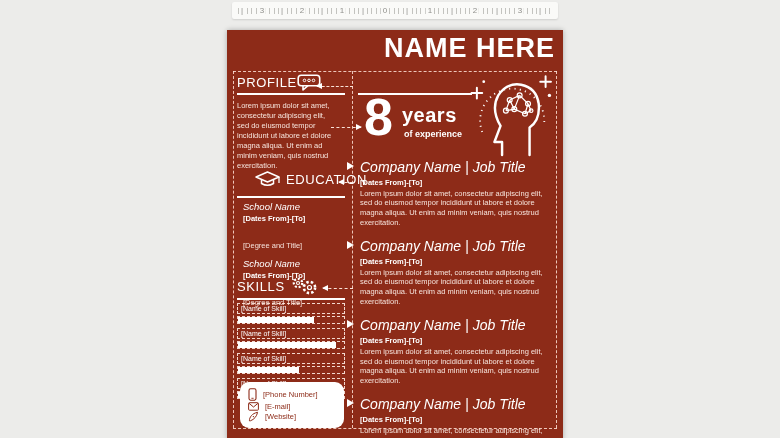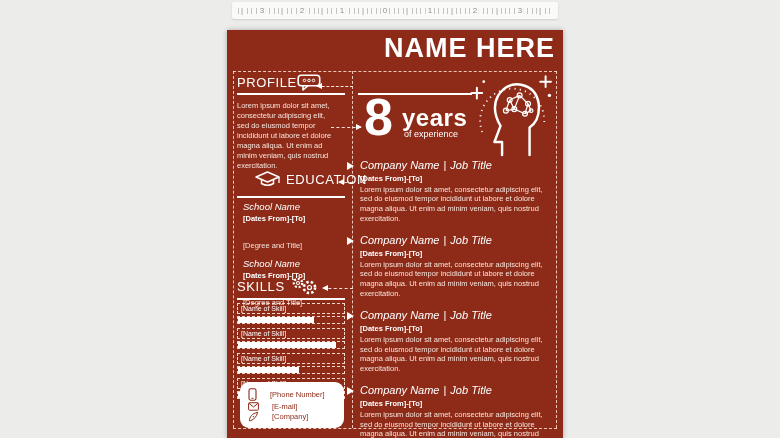--- a/index.html
+++ b/index.html
@@ -90,48 +90,48 @@
   .skill-track{
     border:1px dashed rgba(255,235,226,.9);height:6px;position:relative;
   }
   .skill-fill{position:absolute;left:0;top:0;bottom:0;background:#fff;}
 
   .contact-box{
     position:absolute;left:13px;top:352px;width:104px;height:46px;
     background:#fff;border-radius:9px;padding:6px 8px;box-sizing:border-box;
     display:flex;flex-direction:column;justify-content:space-between;
   }
-  .contact-row{display:flex;align-items:center;gap:13px;}
+  .contact-row{display:flex;align-items:center;gap:6px;}
   .contact-row .c-label{font-size:7.5px;color:#8D2B18;}
 
   
   .exp-head{position:absolute;left:133px;top:44px;}
   .exp-underline{left:131px;top:63px;width:114px;}
   .years-arrow{top:97px;left:104px;width:30px;}
   .years-number{
     position:absolute;left:137px;top:63px;
     font-size:52px;font-weight:bold;line-height:.95;color:#fff;
   }
   .years-word{
     position:absolute;left:175px;top:74px;
-    font-size:24px;font-weight:bold;color:#fff;letter-spacing:.5px;
+    font-size:20px;font-weight:bold;color:#fff;letter-spacing:.5px;
   }
   .years-caption{
     position:absolute;left:177px;top:99px;
-    font-size:9px;font-weight:normal;color:#fff;
+    font-size:9px;font-weight:bold;color:#fff;
   }
   .head-icon{position:absolute;left:243px;top:44px;}
 
   .exp-entries{position:absolute;left:133px;top:129px;width:194px;}
   .exp-entry{position:relative;margin-bottom:10px;}
   .entry-marker{
     position:absolute;left:-13px;top:3px;width:0;height:0;
     border-left:7px solid #fff;border-top:4.5px solid transparent;border-bottom:4.5px solid transparent;
   }
-  .exp-title{font-size:11px;font-style:italic;color:#fff;}
+  .exp-title{font-size:14px;font-style:italic;color:#fff;}
   .exp-title .sep{margin:0 4px;font-style:normal;}
   .exp-dates{font-size:7.5px;font-weight:bold;margin-top:2.5px;}
   .exp-body{font-size:7.5px;line-height:1.32;color:rgba(255,243,237,.92);margin-top:2px;width:193px;}
 
   svg{display:block;}
 </style>
 </head>
 <body>
 
 <div class="canvas">
@@ -269,21 +269,21 @@
         </span>
         <span class="c-label">[E-mail]</span>
       </div>
       <div class="contact-row">
         <span>
           <svg width="11" height="11" viewBox="0 0 11 11">
             <path d="M1.4,9.8 C1.4,6.2 4,2.4 9.6,1.3 C8.6,5.6 6.2,8.4 2.4,9.8 Z" fill="none" stroke="#8D2B18" stroke-width="1"></path>
             <circle cx="5.4" cy="5.6" r="0.7" fill="#8D2B18"></circle>
           </svg>
         </span>
-        <span class="c-label">[Company]</span>
+        <span class="c-label">[Website]</span>
       </div>
     </div>
 
     <div class="solid-underline exp-underline"></div>
 
     <div class="arrow a-right years-arrow"></div>
     <div class="years-number">8</div>
     <div class="years-word">years</div>
     <div class="years-caption">of experience</div>
 

